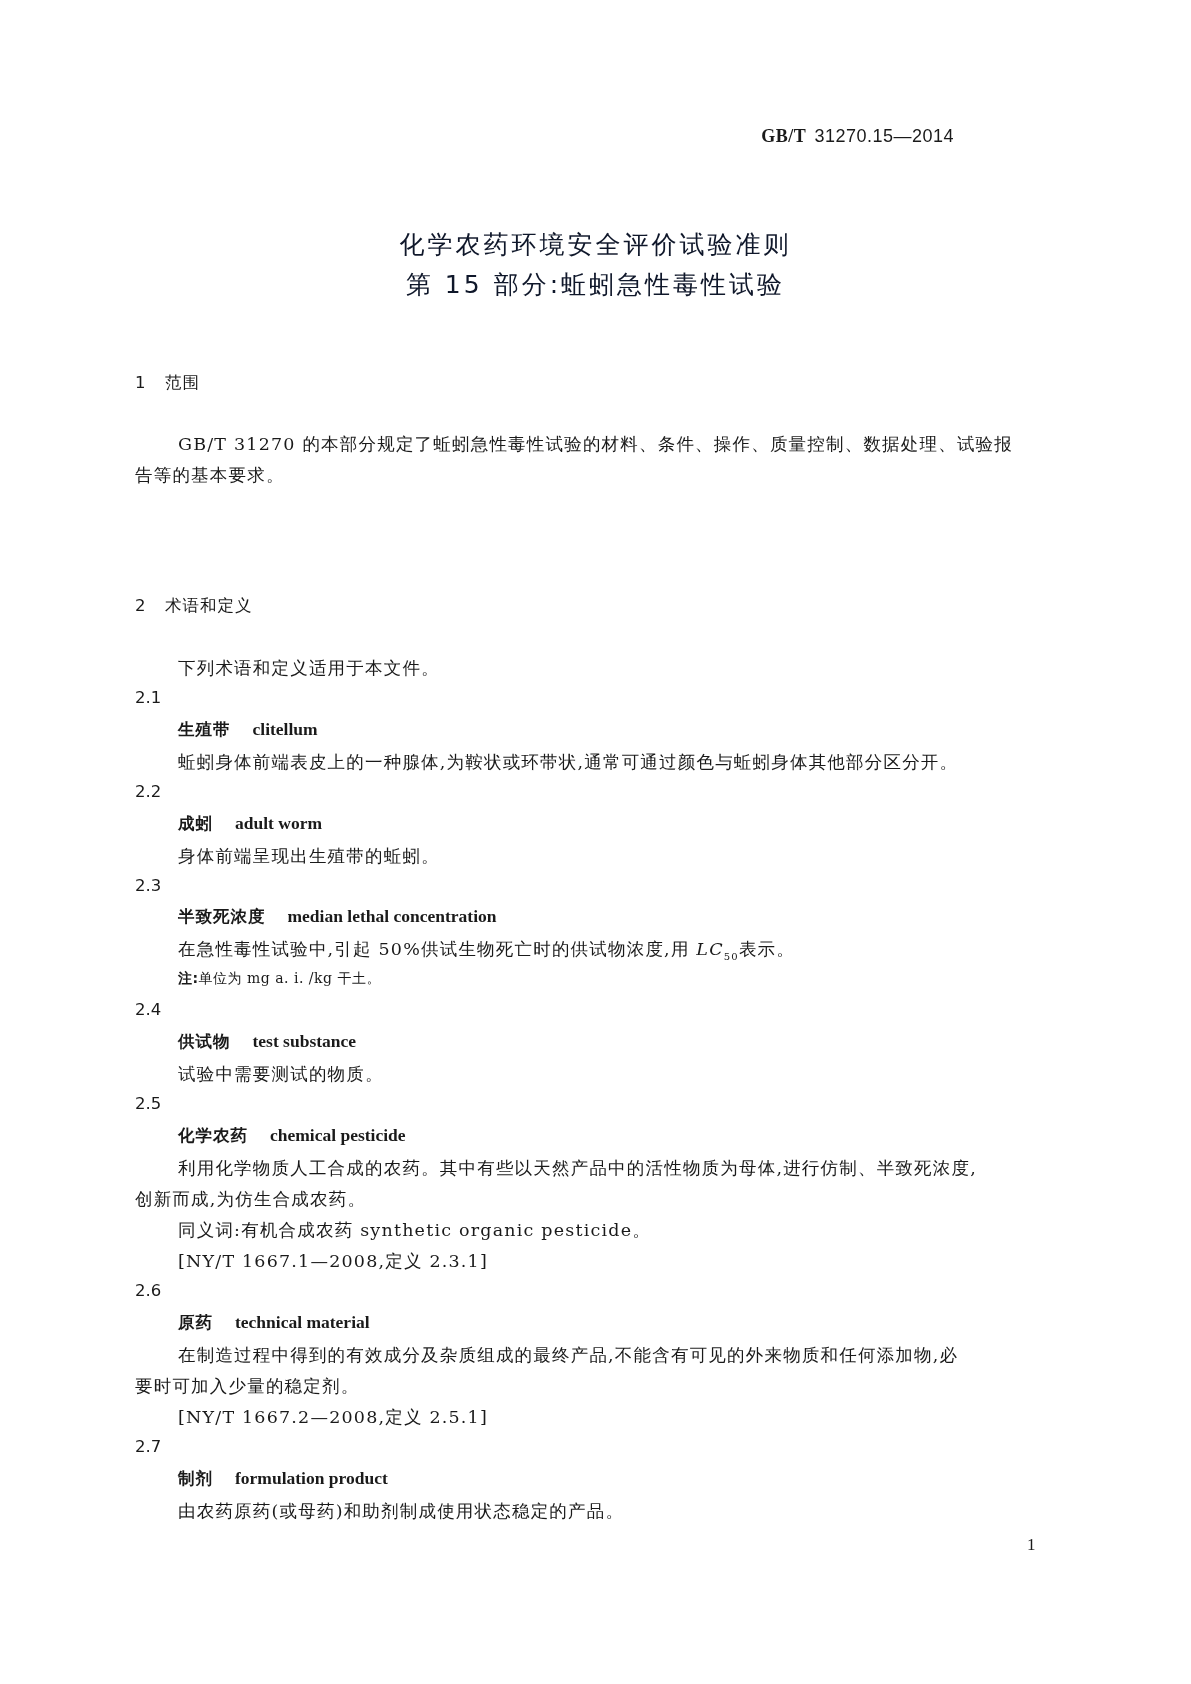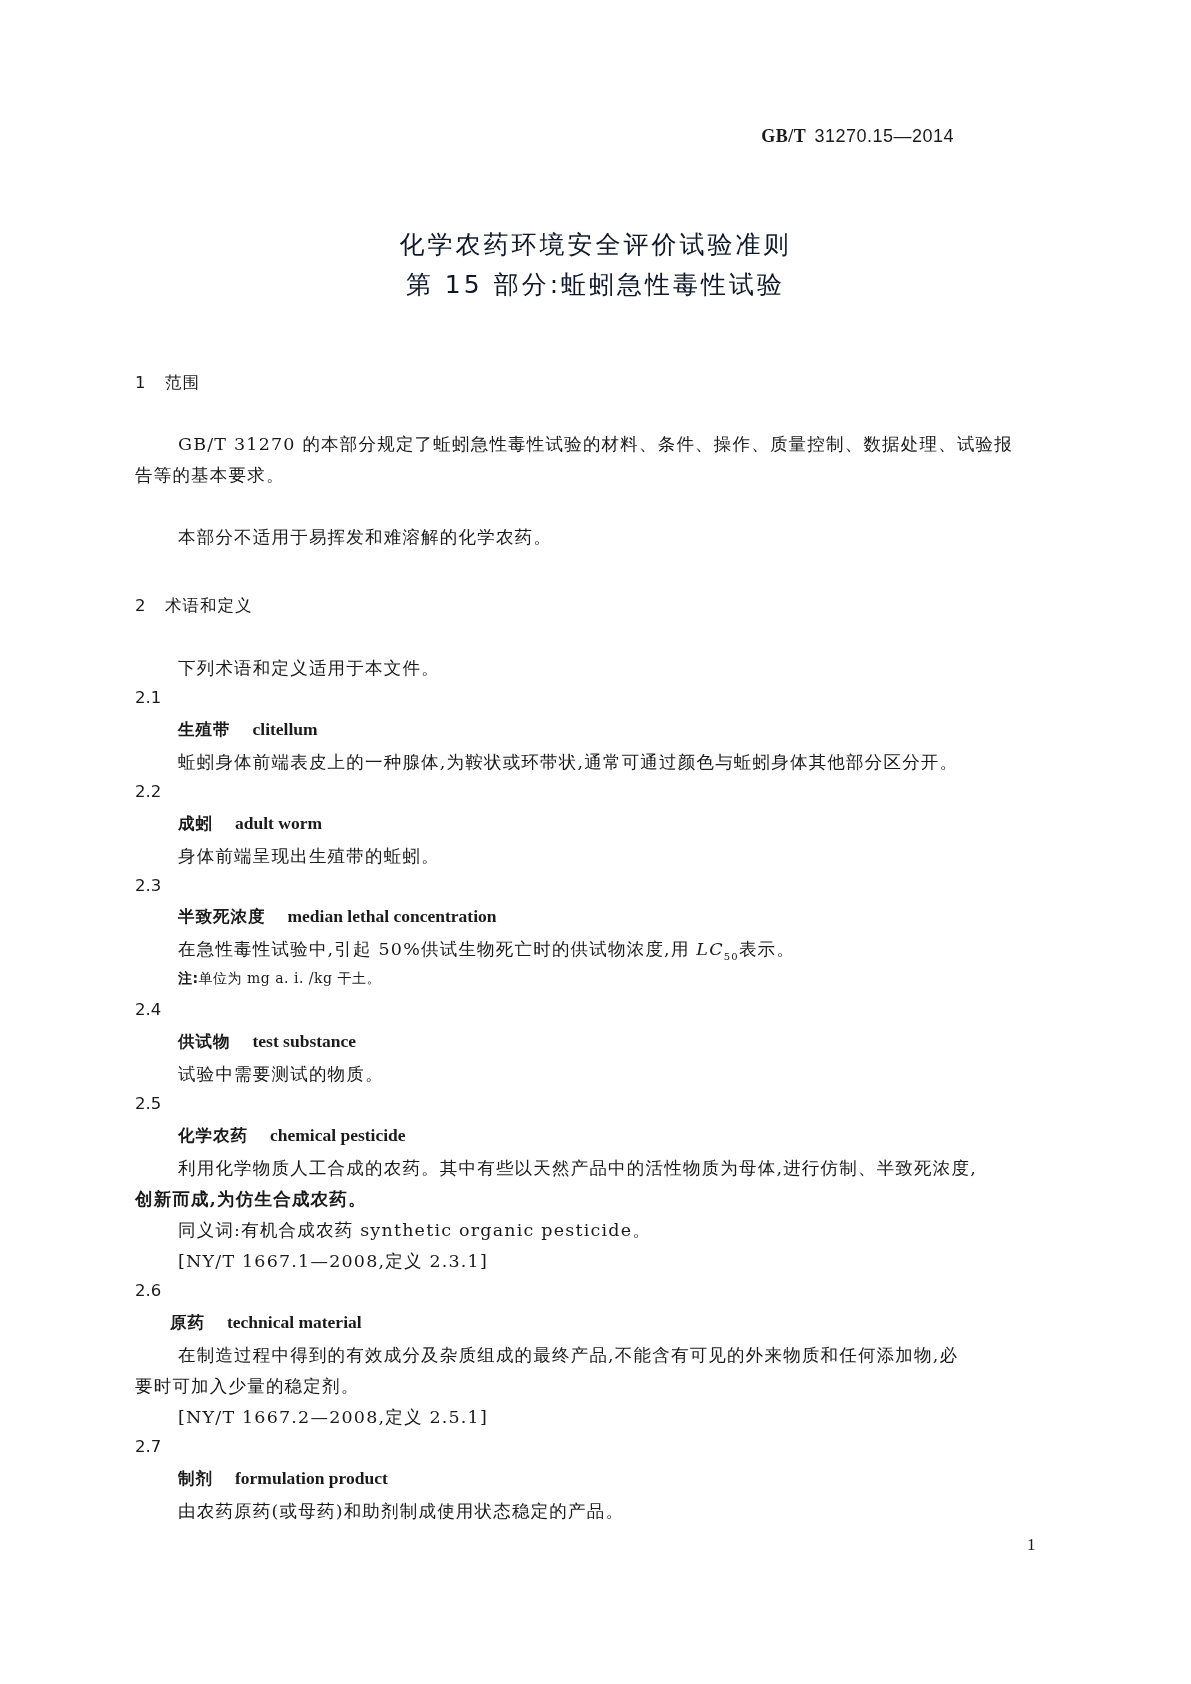--- a/index.html
+++ b/index.html
@@ -36,21 +36,20 @@
   </div>
 
   <div class="title l1">化学农药环境安全评价试验准则</div>
   <div class="title l2">第 15 部分:蚯蚓急性毒性试验</div>
 
   <div class="abs sec-head" style="left:135px; top:372px;">
     <span class="num">1</span><span>范围</span>
   </div>
   <div class="abs body-text" style="left:178px; top:432px;">GB/T 31270 的本部分规定了蚯蚓急性毒性试验的材料、条件、操作、质量控制、数据处理、试验报</div>
   <div class="abs body-text" style="left:135px; top:463px;">告等的基本要求。</div>
-  <div class="abs body-text" style="left:178px; top:525px;">本部分不适用于易挥发和难溶解的化学农药。</div>
 
   <div class="abs sec-head" style="left:135px; top:595px;">
     <span class="num">2</span><span>术语和定义</span>
   </div>
   <div class="abs body-text" style="left:178px; top:656px;">下列术语和定义适用于本文件。</div>
 
   <div class="abs clause-num" style="left:135px; top:688px;">2.1</div>
   <div class="abs term" style="left:178px; top:719px;">
     <span>生殖带</span><span class="en">clitellum</span>
   </div>
@@ -77,26 +76,26 @@
   <div class="abs term" style="left:178px; top:1031px;">
     <span>供试物</span><span class="en">test substance</span>
   </div>
   <div class="abs body-text" style="left:178px; top:1062px;">试验中需要测试的物质。</div>
 
   <div class="abs clause-num" style="left:135px; top:1094px;">2.5</div>
   <div class="abs term" style="left:178px; top:1125px;">
     <span>化学农药</span><span class="en">chemical pesticide</span>
   </div>
   <div class="abs body-text" style="left:178px; top:1156px;">利用化学物质人工合成的农药。其中有些以天然产品中的活性物质为母体,进行仿制、半致死浓度,</div>
-  <div class="abs body-text" style="left:135px; top:1187px;font-weight:bold;">创新而成,为仿生合成农药。</div>
+  <div class="abs body-text" style="left:135px; top:1187px;">创新而成,为仿生合成农药。</div>
   <div class="abs body-text" style="left:178px; top:1218px;">同义词:有机合成农药 synthetic organic pesticide。</div>
   <div class="abs body-text" style="left:178px; top:1249px;">[NY/T 1667.1—2008,定义 2.3.1]</div>
 
   <div class="abs clause-num" style="left:135px; top:1281px;">2.6</div>
-  <div class="abs term" style="left:170px; top:1312px;">
+  <div class="abs term" style="left:178px; top:1312px;">
     <span>原药</span><span class="en">technical material</span>
   </div>
   <div class="abs body-text" style="left:178px; top:1343px;">在制造过程中得到的有效成分及杂质组成的最终产品,不能含有可见的外来物质和任何添加物,必</div>
   <div class="abs body-text" style="left:135px; top:1374px;">要时可加入少量的稳定剂。</div>
   <div class="abs body-text" style="left:178px; top:1405px;">[NY/T 1667.2—2008,定义 2.5.1]</div>
 
   <div class="abs clause-num" style="left:135px; top:1437px;">2.7</div>
   <div class="abs term" style="left:178px; top:1468px;">
     <span>制剂</span><span class="en">formulation product</span>
   </div>

